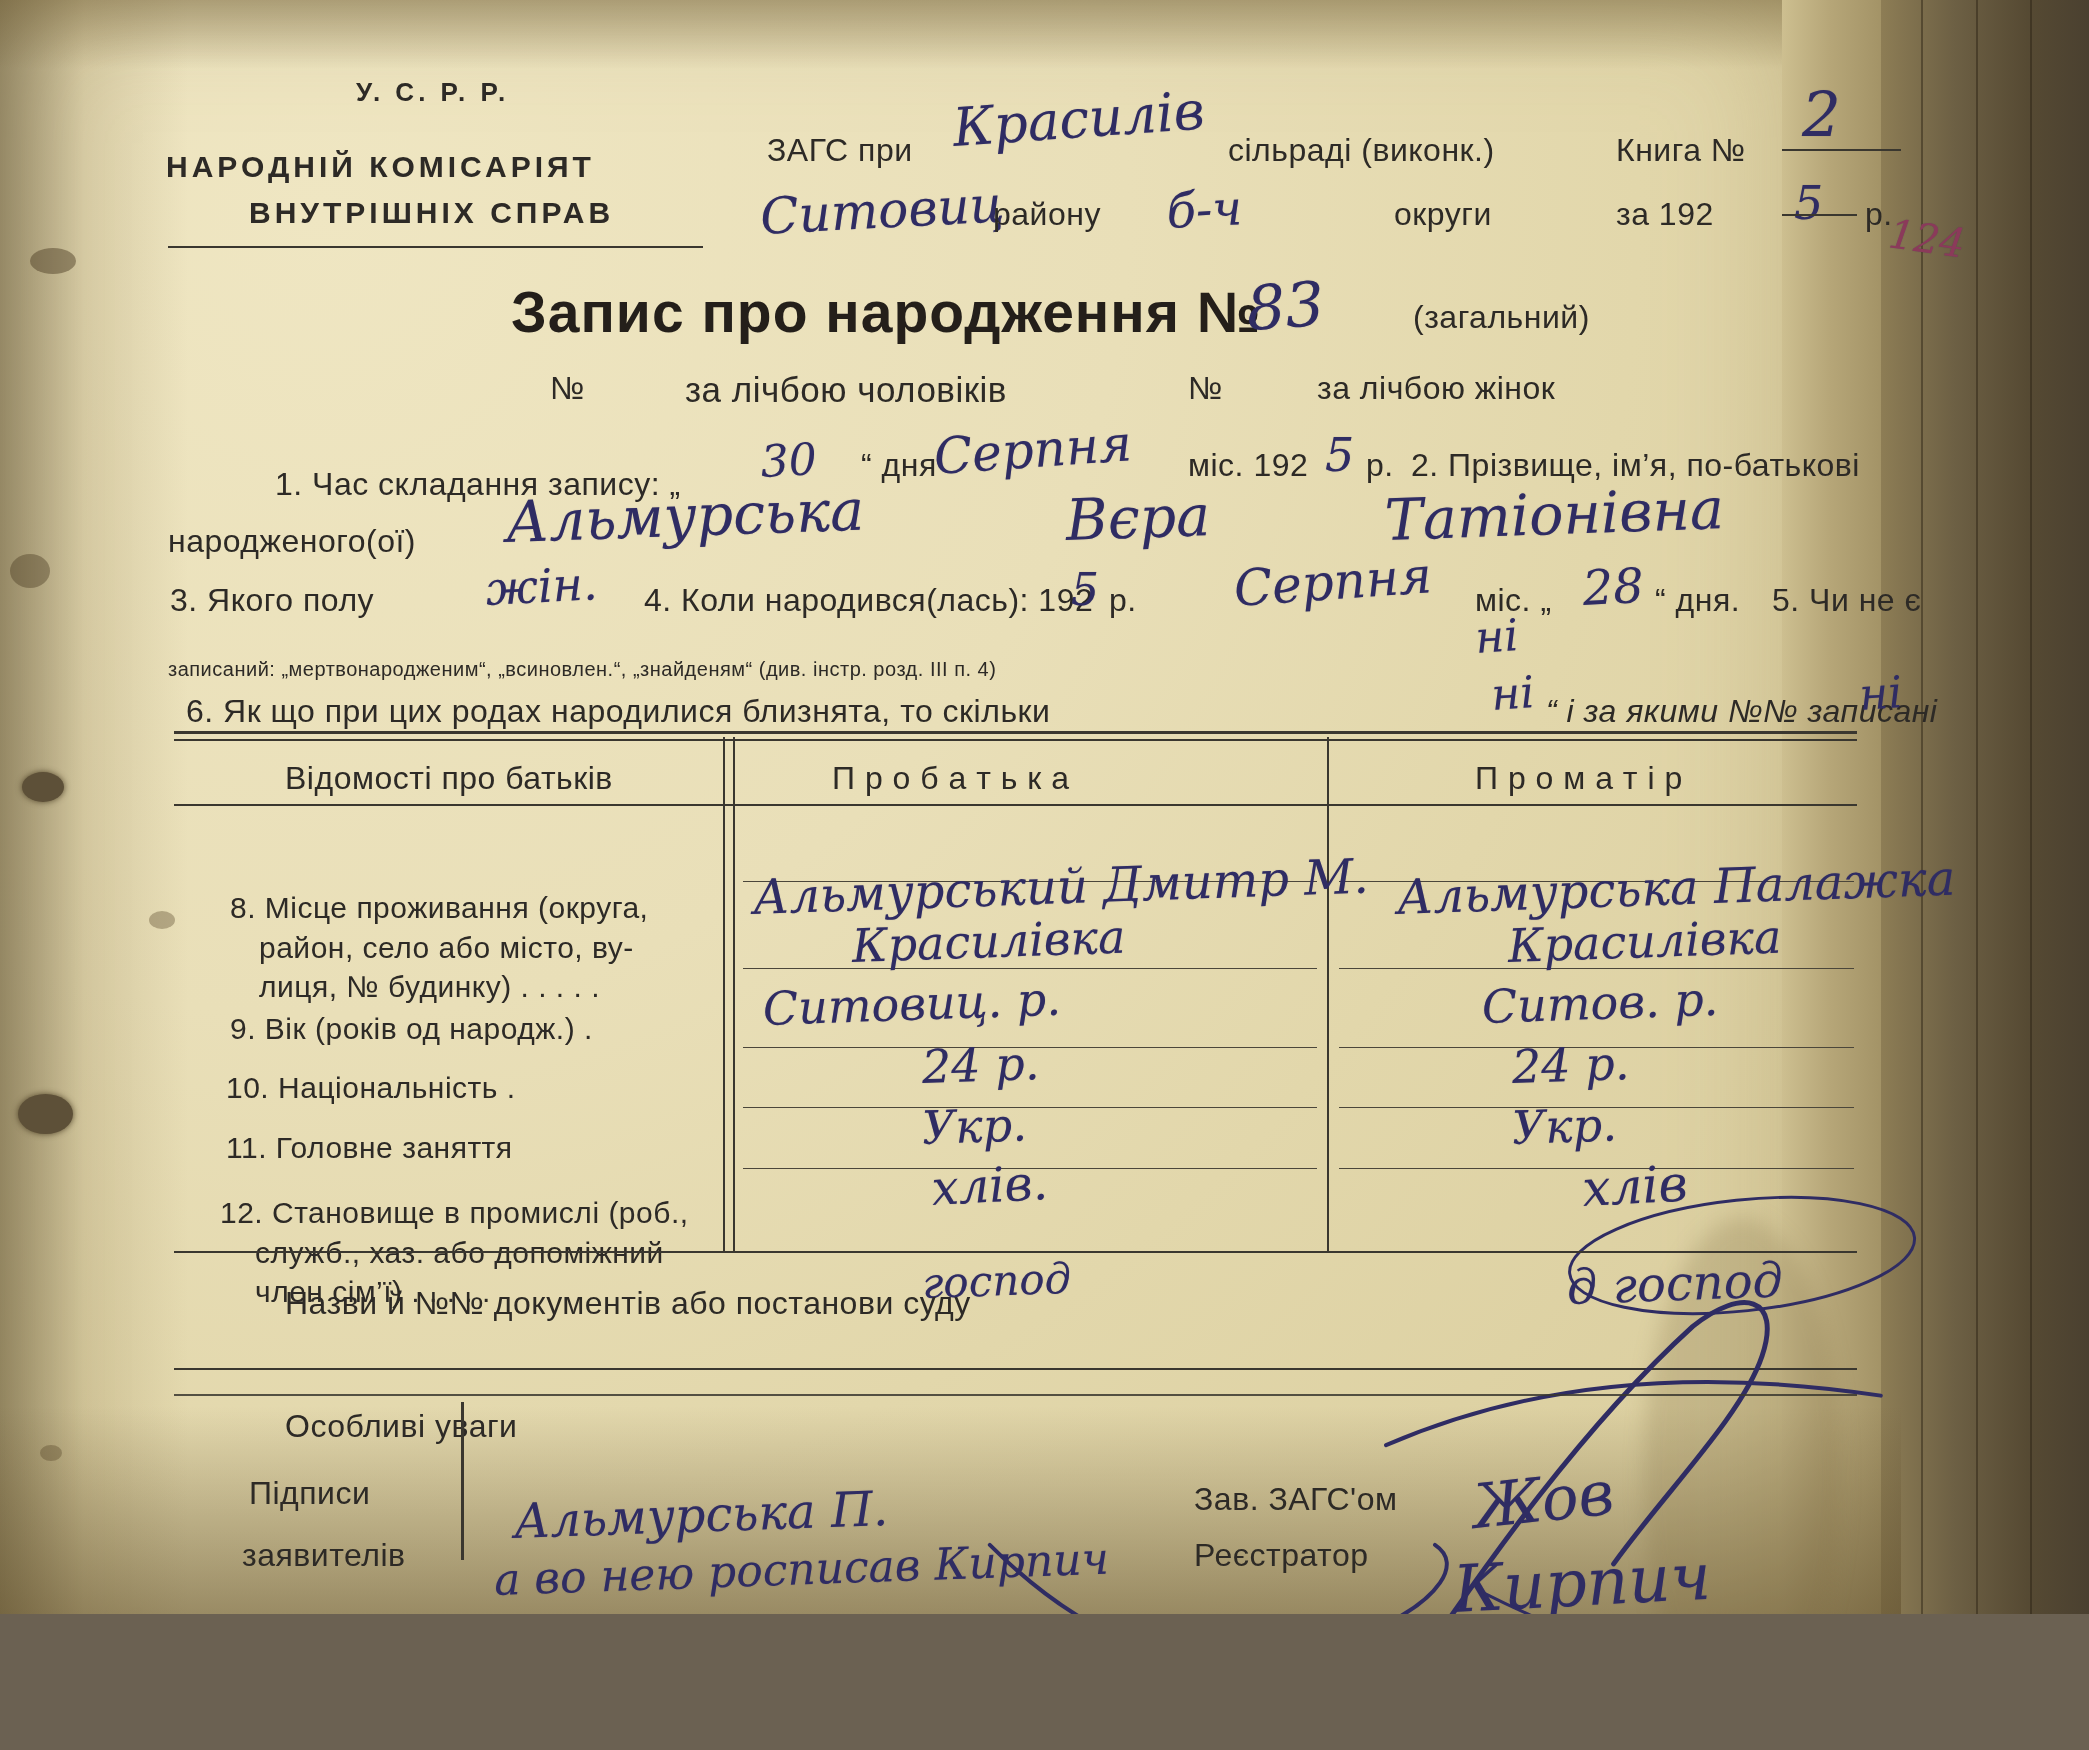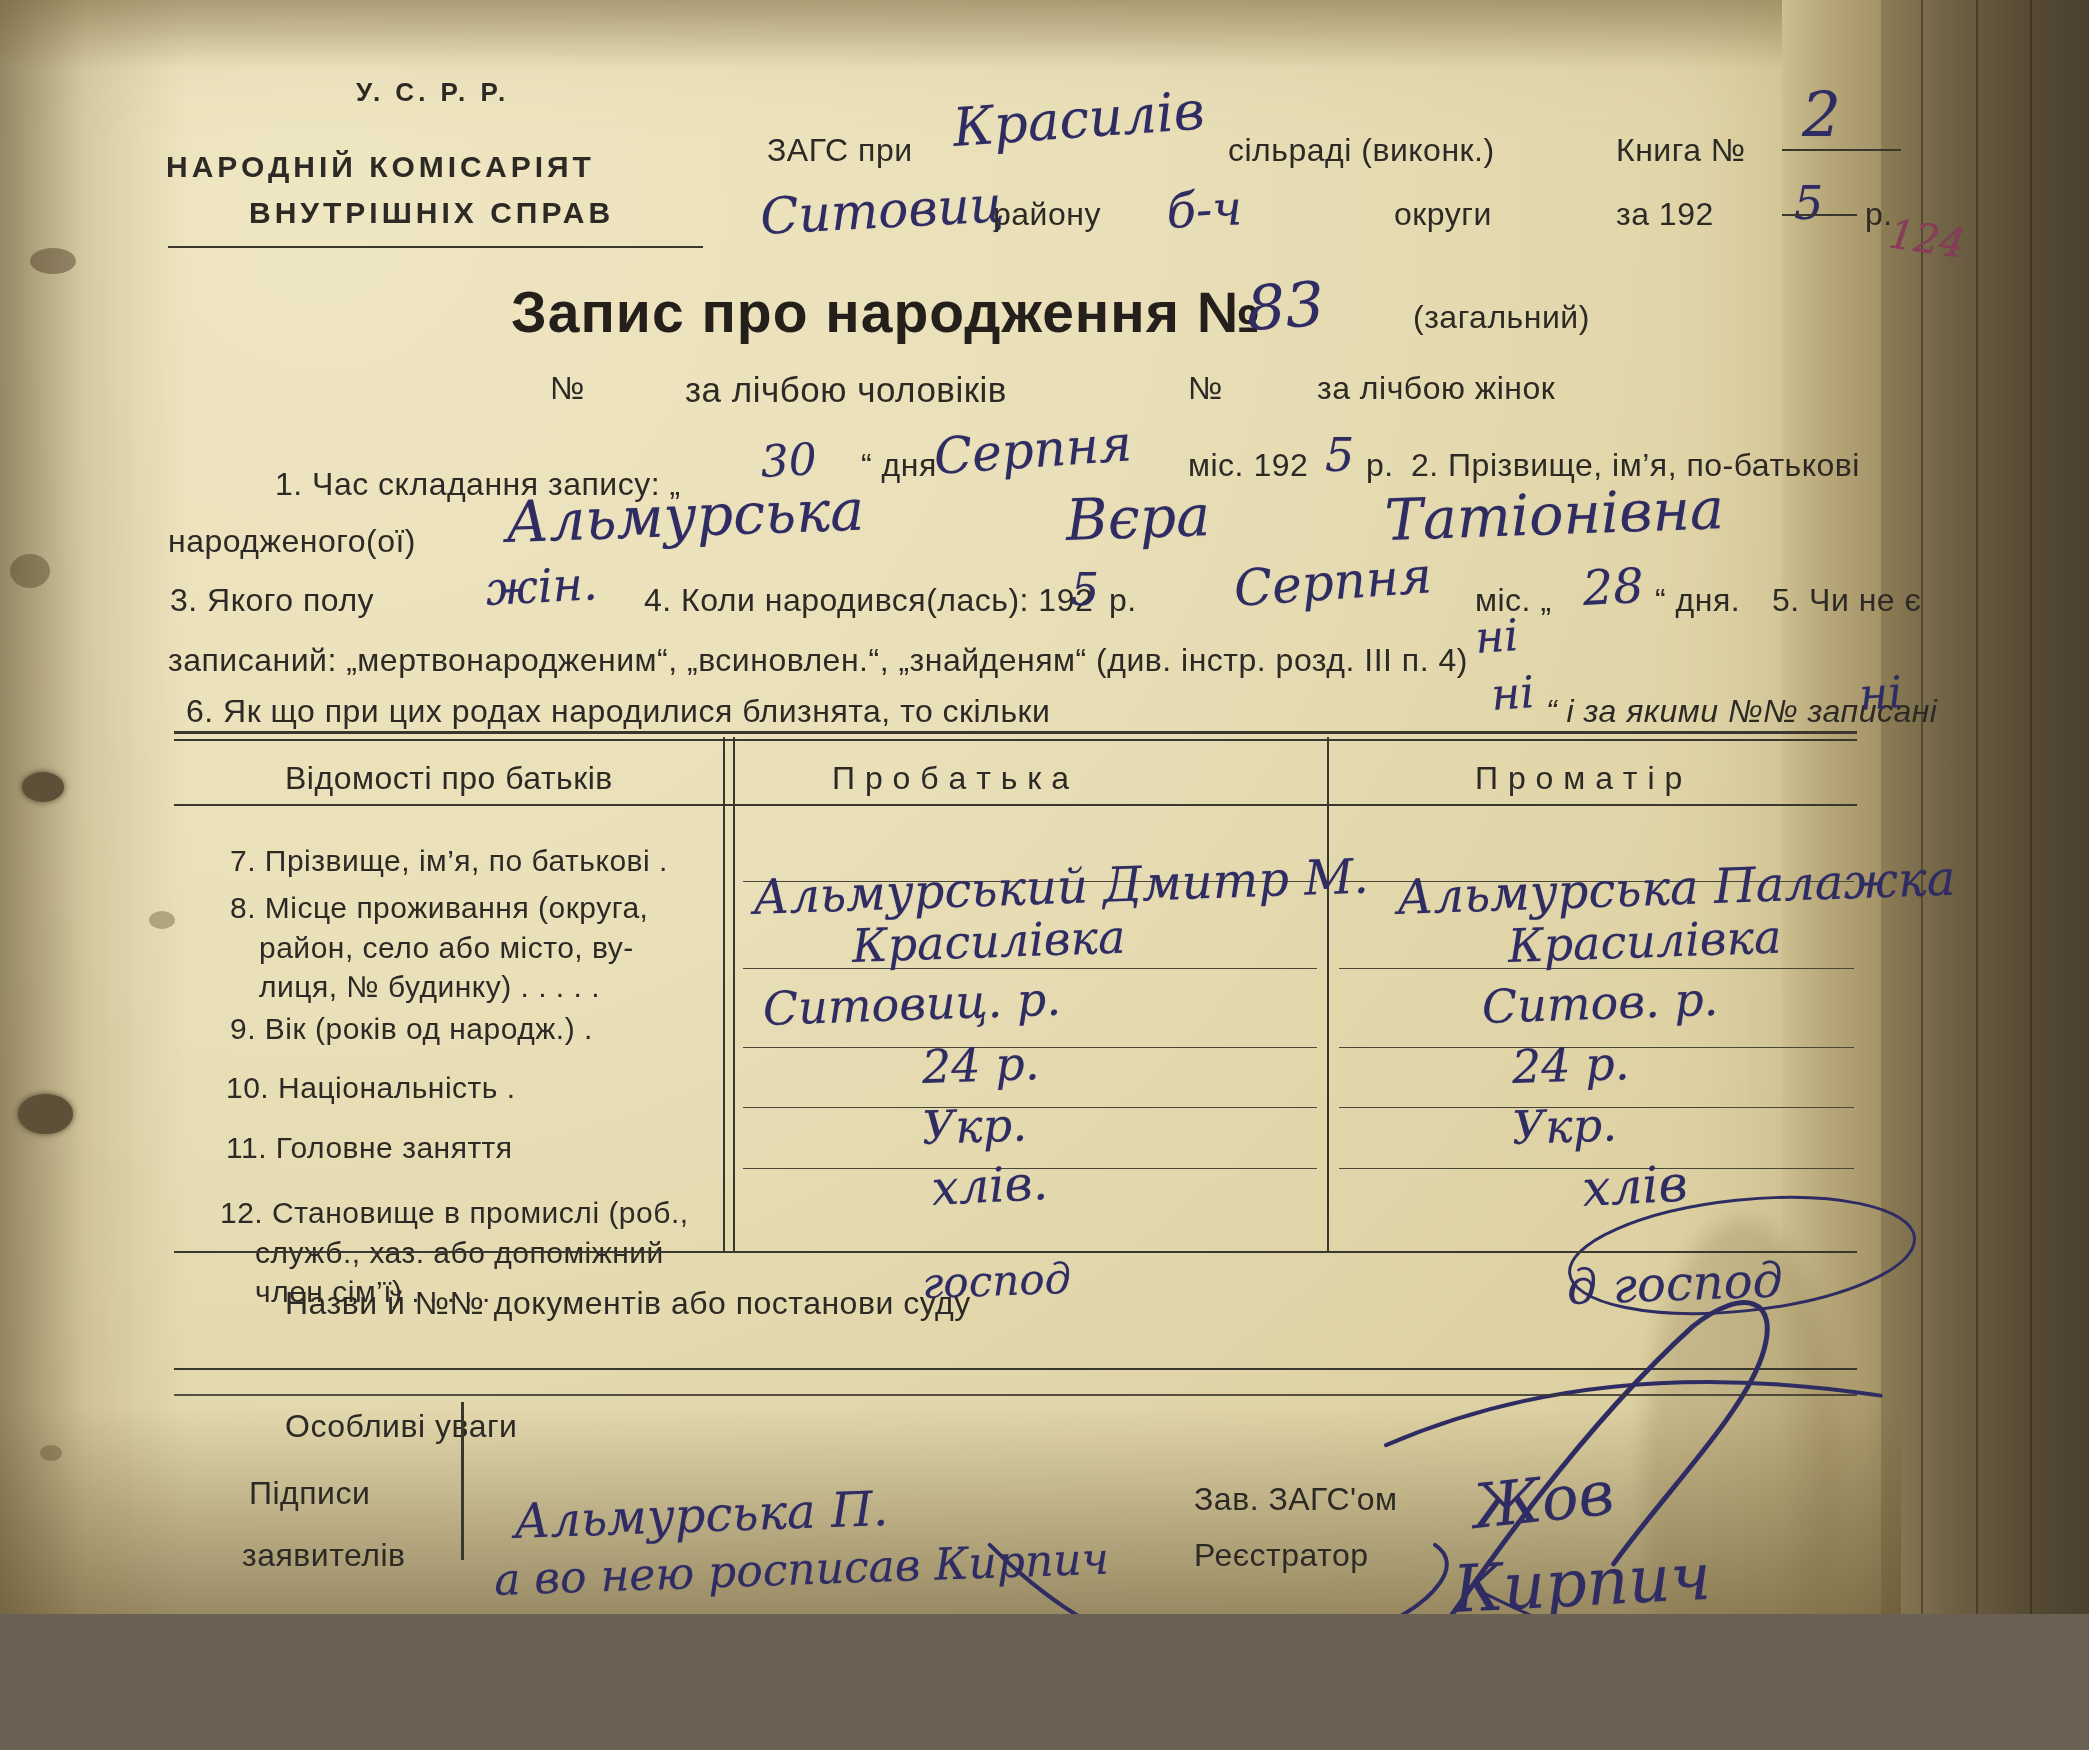--- a/index.html
+++ b/index.html
@@ -192,42 +192,41 @@
   <div class="hw" style="left:487px; top:562px; font-size:46px; transform:rotate(-3deg);">жін.</div>
   <div class="pr" style="left:644px; top:582px; font-size:32px;">4. Коли народився(лась): 192</div>
   <div class="hw" style="left:1071px; top:564px; font-size:44px;">5</div>
   <div class="pr" style="left:1109px; top:582px; font-size:32px;">р.</div>
   <div class="hw" style="left:1236px; top:560px; font-size:50px; transform:rotate(-4deg);">Серпня</div>
   <div class="pr" style="left:1475px; top:582px; font-size:32px;">міс. „</div>
   <div class="hw" style="left:1584px; top:560px; font-size:48px; transform:rotate(-3deg);">28</div>
   <div class="pr" style="left:1655px; top:582px; font-size:32px;">“ дня.</div>
   <div class="pr" style="left:1772px; top:582px; font-size:32px;">5. Чи не є</div>
 
-  <div class="pr" style="left:168px; top:642px; font-size:32px;">записаний: „мертвонародженим“, „всиновлен.“, „знайденям“ (див. інстр. розд. III п. 4)</div>
+  <div class="pr" style="left:168px; top:658px; font-size:20px;">записаний: „мертвонародженим“, „всиновлен.“, „знайденям“ (див. інстр. розд. III п. 4)</div>
   <div class="hw" style="left:1477px; top:612px; font-size:44px; transform:rotate(-4deg);">ні</div>
 
   <div class="pr" style="left:186px; top:693px; font-size:32px;">6. Як що при цих родах народилися близнята, то скільки</div>
   <div class="hw" style="left:1493px; top:669px; font-size:44px; transform:rotate(-4deg);">ні</div>
   <div class="pr" style="left:1546px; top:693px; font-size:32px;font-style:italic;">“ і за якими №№ записані</div>
   <div class="hw" style="left:1861px; top:669px; font-size:44px; transform:rotate(-4deg);">ні</div>
 
   <div class="line" style="left:174px; top:731px; width:1683px; height:3px;"></div>
   <div class="line" style="left:174px; top:739px; width:1683px; height:2px;"></div>
 
   <div class="pr" style="left:285px; top:760px; font-size:32px;">Відомості про батьків</div>
   <div class="pr" style="left:832px; top:760px; font-size:32px;">П р о   б а т ь к а</div>
   <div class="pr" style="left:1475px; top:760px; font-size:32px;">П р о   м а т і р</div>
 
   <div class="line" style="left:174px; top:804px; width:1683px; height:2px;"></div>
 
   <div class="vline" style="left:723px; top:737px; height:515px;"></div>
   <div class="vline" style="left:733px; top:737px; height:515px;"></div>
   <div class="vline" style="left:1327px; top:737px; height:515px;"></div>
 
-  <div class="pr" style="left:230px; top:844px; font-size:30px;">7. Прізвище, ім’я, по батькові .</div>
   <div class="line thin" style="left:743px; top:881px; width:574px;"></div>
   <div class="line thin" style="left:1339px; top:881px; width:515px;"></div>
   <div class="hw" style="left:754px; top:869px; font-size:48px; transform:rotate(-2deg);">Альмурський Дмитр М.</div>
   <div class="hw" style="left:1398px; top:869px; font-size:48px; transform:rotate(-2deg);">Альмурська Палажка</div>
 
   <div class="pr" style="left:230px; top:891px; font-size:30px;">8. Місце проживання (округа,</div>
   <div class="pr" style="left:259px; top:931px; font-size:30px;">район, село або місто, ву-</div>
   <div class="pr" style="left:259px; top:970px; font-size:30px;">лиця, № будинку) . . . . .</div>
   <div class="line thin" style="left:743px; top:968px; width:574px;"></div>
   <div class="line thin" style="left:1339px; top:968px; width:515px;"></div>

